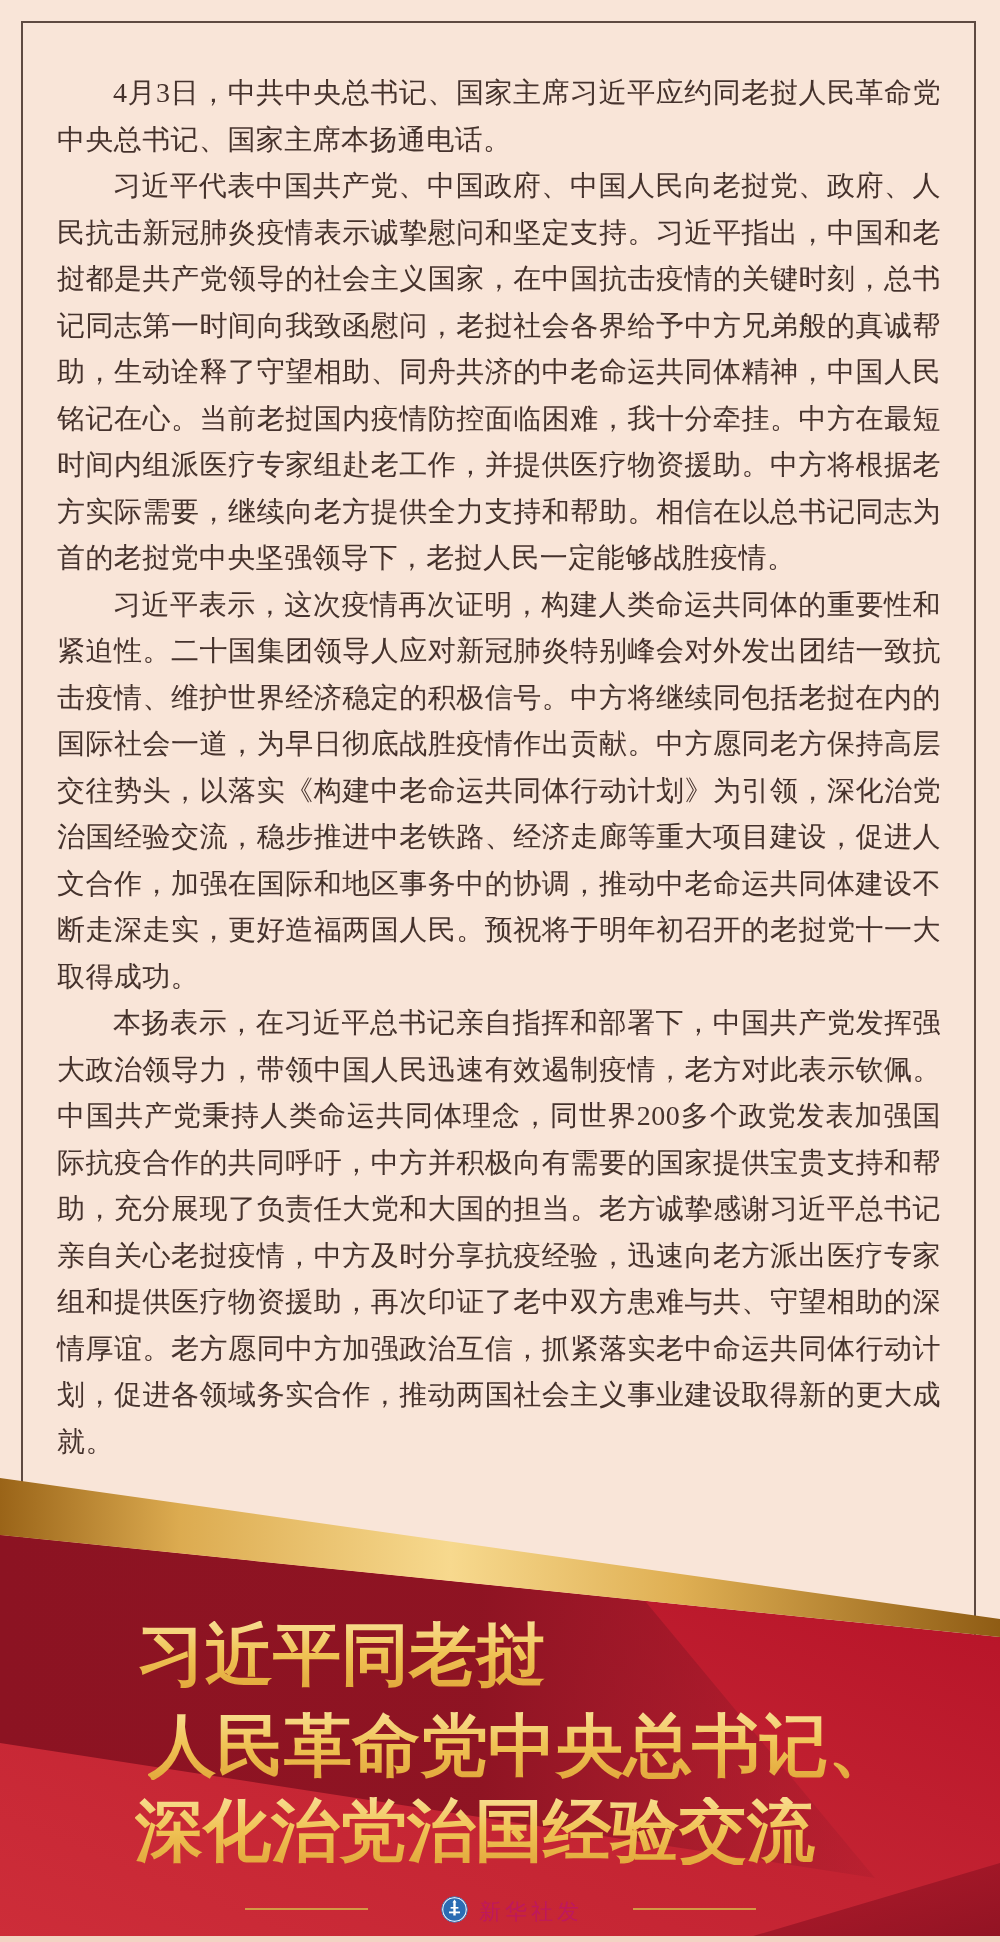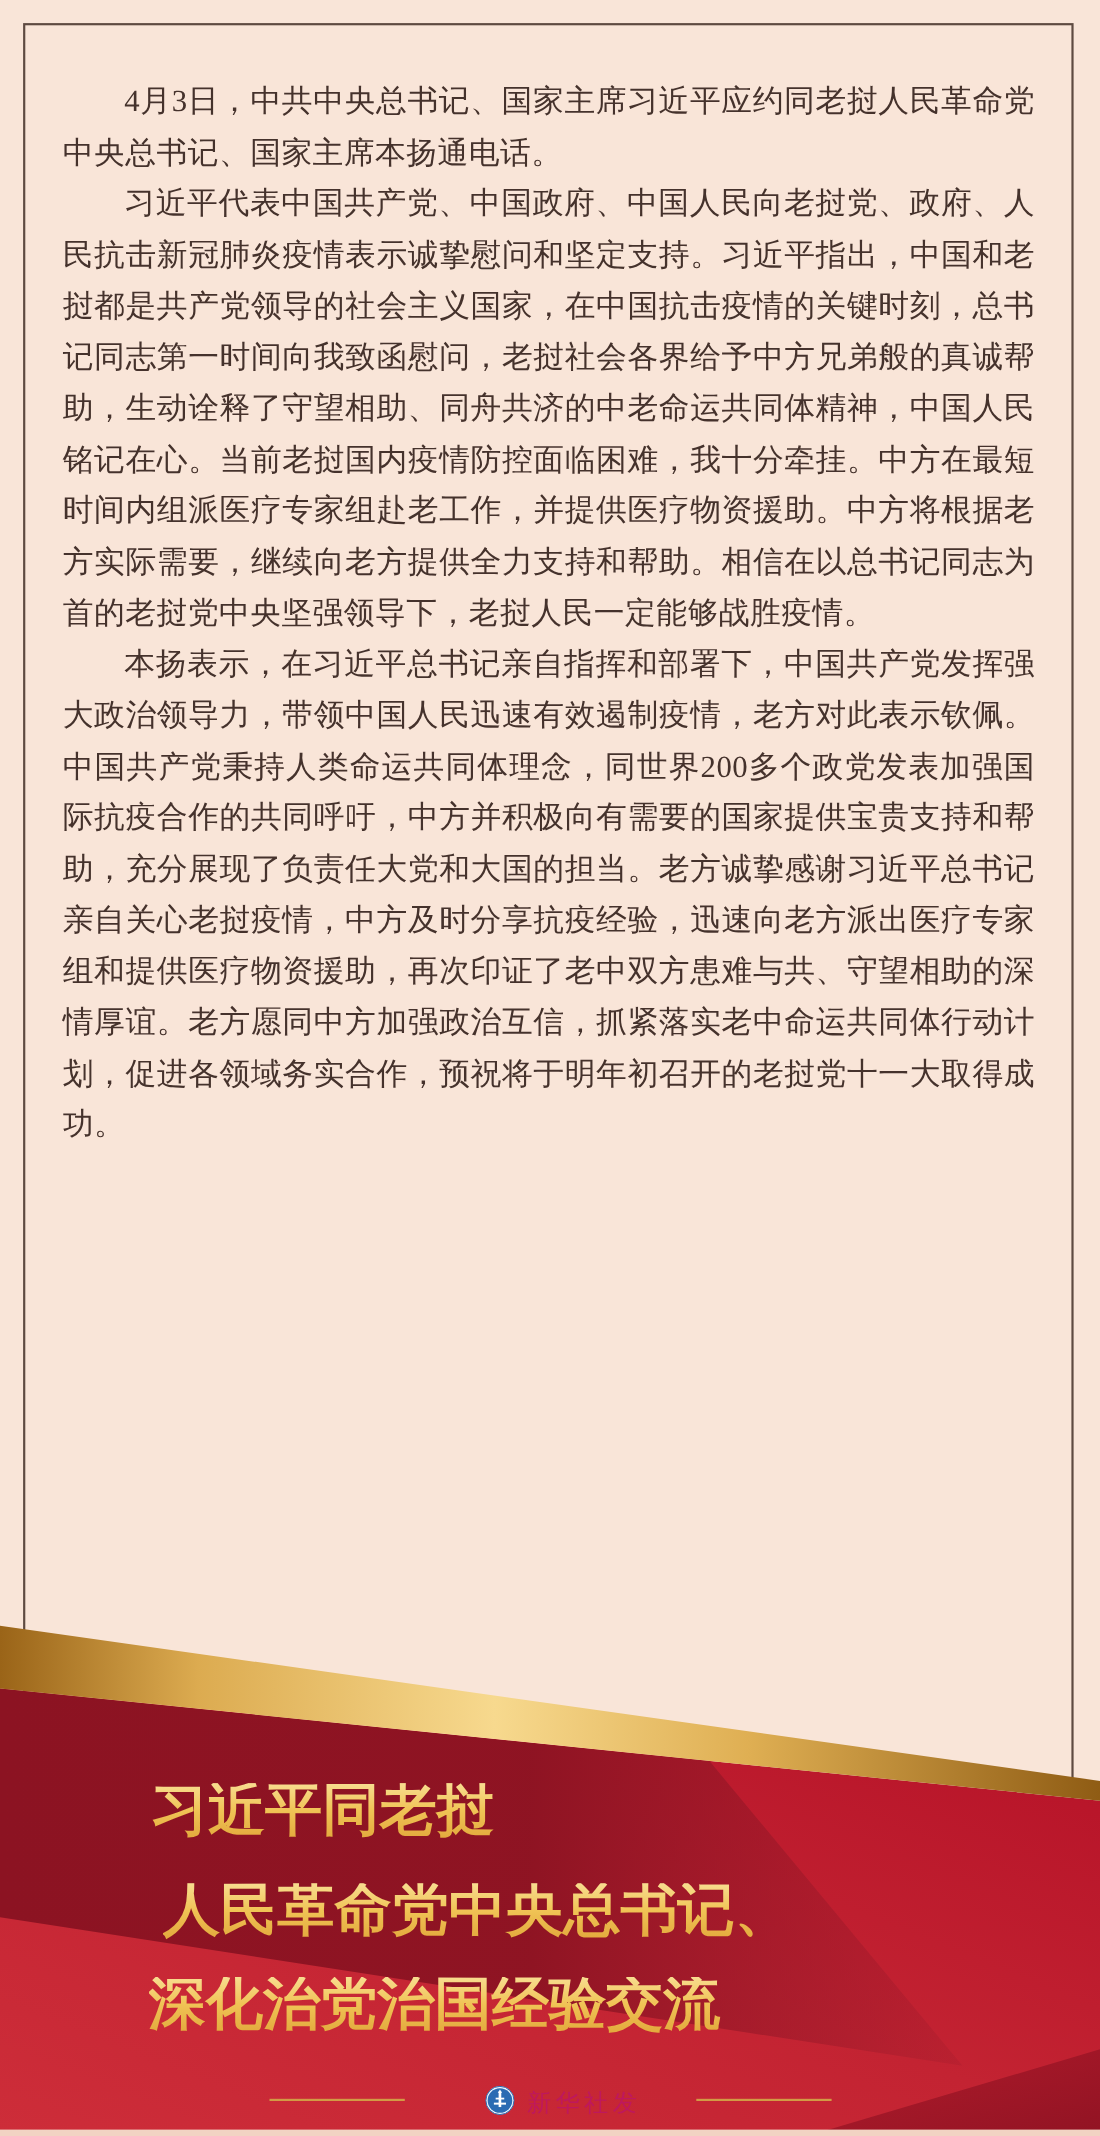--- a/index.html
+++ b/index.html
@@ -19,21 +19,21 @@
   .bodytext{
     position:absolute;left:57px;top:70px;width:884px;
     font-size:28px;line-height:46.5px;letter-spacing:0.4px;
     color:#45322c;text-align:justify;
   }
   .bodytext p{margin:0;text-indent:2em;}
   .banner-svg{position:absolute;left:0;top:1450px;width:1000px;height:492px;display:block;}
   .title-line{
     position:absolute;
     font-weight:bold;
-    font-size:52px;
+    font-size:68px;
     line-height:1;
     white-space:nowrap;
     color:#f0c355;
     background:linear-gradient(180deg,#f8dd90 0%,#f0c355 48%,#e2a83c 100%);
     -webkit-background-clip:text;
     background-clip:text;
     -webkit-text-fill-color:transparent;
     font-family:"Liberation Serif","DejaVu Serif",serif;
   }
   .title-l1{left:137px;top:1621px;}
@@ -56,21 +56,22 @@
 </head>
 <body>
 
 <div class="poster">
 
   <div class="frame"></div>
 
   <div class="bodytext">
     <p>4月3日，中共中央总书记、国家主席习近平应约同老挝人民革命党中央总书记、国家主席本扬通电话。</p>
     <p>习近平代表中国共产党、中国政府、中国人民向老挝党、政府、人民抗击新冠肺炎疫情表示诚挚慰问和坚定支持。习近平指出，中国和老挝都是共产党领导的社会主义国家，在中国抗击疫情的关键时刻，总书记同志第一时间向我致函慰问，老挝社会各界给予中方兄弟般的真诚帮助，生动诠释了守望相助、同舟共济的中老命运共同体精神，中国人民铭记在心。当前老挝国内疫情防控面临困难，我十分牵挂。中方在最短时间内组派医疗专家组赴老工作，并提供医疗物资援助。中方将根据老方实际需要，继续向老方提供全力支持和帮助。相信在以总书记同志为首的老挝党中央坚强领导下，老挝人民一定能够战胜疫情。</p>
-    <p>本扬表示，在习近平总书记亲自指挥和部署下，中国共产党发挥强大政治领导力，带领中国人民迅速有效遏制疫情，老方对此表示钦佩。中国共产党秉持人类命运共同体理念，同世界200多个政党发表加强国际抗疫合作的共同呼吁，中方并积极向有需要的国家提供宝贵支持和帮助，充分展现了负责任大党和大国的担当。老方诚挚感谢习近平总书记亲自关心老挝疫情，中方及时分享抗疫经验，迅速向老方派出医疗专家组和提供医疗物资援助，再次印证了老中双方患难与共、守望相助的深情厚谊。老方愿同中方加强政治互信，抓紧落实老中命运共同体行动计划，促进各领域务实合作，预祝将于明年初召开的老挝党十一大取得成功。</p>
+    <p>习近平表示，这次疫情再次证明，构建人类命运共同体的重要性和紧迫性。二十国集团领导人应对新冠肺炎特别峰会对外发出团结一致抗击疫情、维护世界经济稳定的积极信号。中方将继续同包括老挝在内的国际社会一道，为早日彻底战胜疫情作出贡献。中方愿同老方保持高层交往势头，以落实《构建中老命运共同体行动计划》为引领，深化治党治国经验交流，稳步推进中老铁路、经济走廊等重大项目建设，促进人文合作，加强在国际和地区事务中的协调，推动中老命运共同体建设不断走深走实，更好造福两国人民。预祝将于明年初召开的老挝党十一大取得成功。</p>
+    <p>本扬表示，在习近平总书记亲自指挥和部署下，中国共产党发挥强大政治领导力，带领中国人民迅速有效遏制疫情，老方对此表示钦佩。中国共产党秉持人类命运共同体理念，同世界200多个政党发表加强国际抗疫合作的共同呼吁，中方并积极向有需要的国家提供宝贵支持和帮助，充分展现了负责任大党和大国的担当。老方诚挚感谢习近平总书记亲自关心老挝疫情，中方及时分享抗疫经验，迅速向老方派出医疗专家组和提供医疗物资援助，再次印证了老中双方患难与共、守望相助的深情厚谊。老方愿同中方加强政治互信，抓紧落实老中命运共同体行动计划，促进各领域务实合作，推动两国社会主义事业建设取得新的更大成就。</p>
   </div>
 
   <svg class="banner-svg" viewBox="0 0 1000 492" aria-hidden="true">
     <defs>
       <linearGradient id="goldGrad" x1="0" y1="0" x2="1" y2="0">
         <stop offset="0" stop-color="#9a6418"></stop>
         <stop offset="0.18" stop-color="#dcab50"></stop>
         <stop offset="0.45" stop-color="#f7d98e"></stop>
         <stop offset="0.68" stop-color="#dfaf53"></stop>
         <stop offset="1" stop-color="#8f5c14"></stop>

